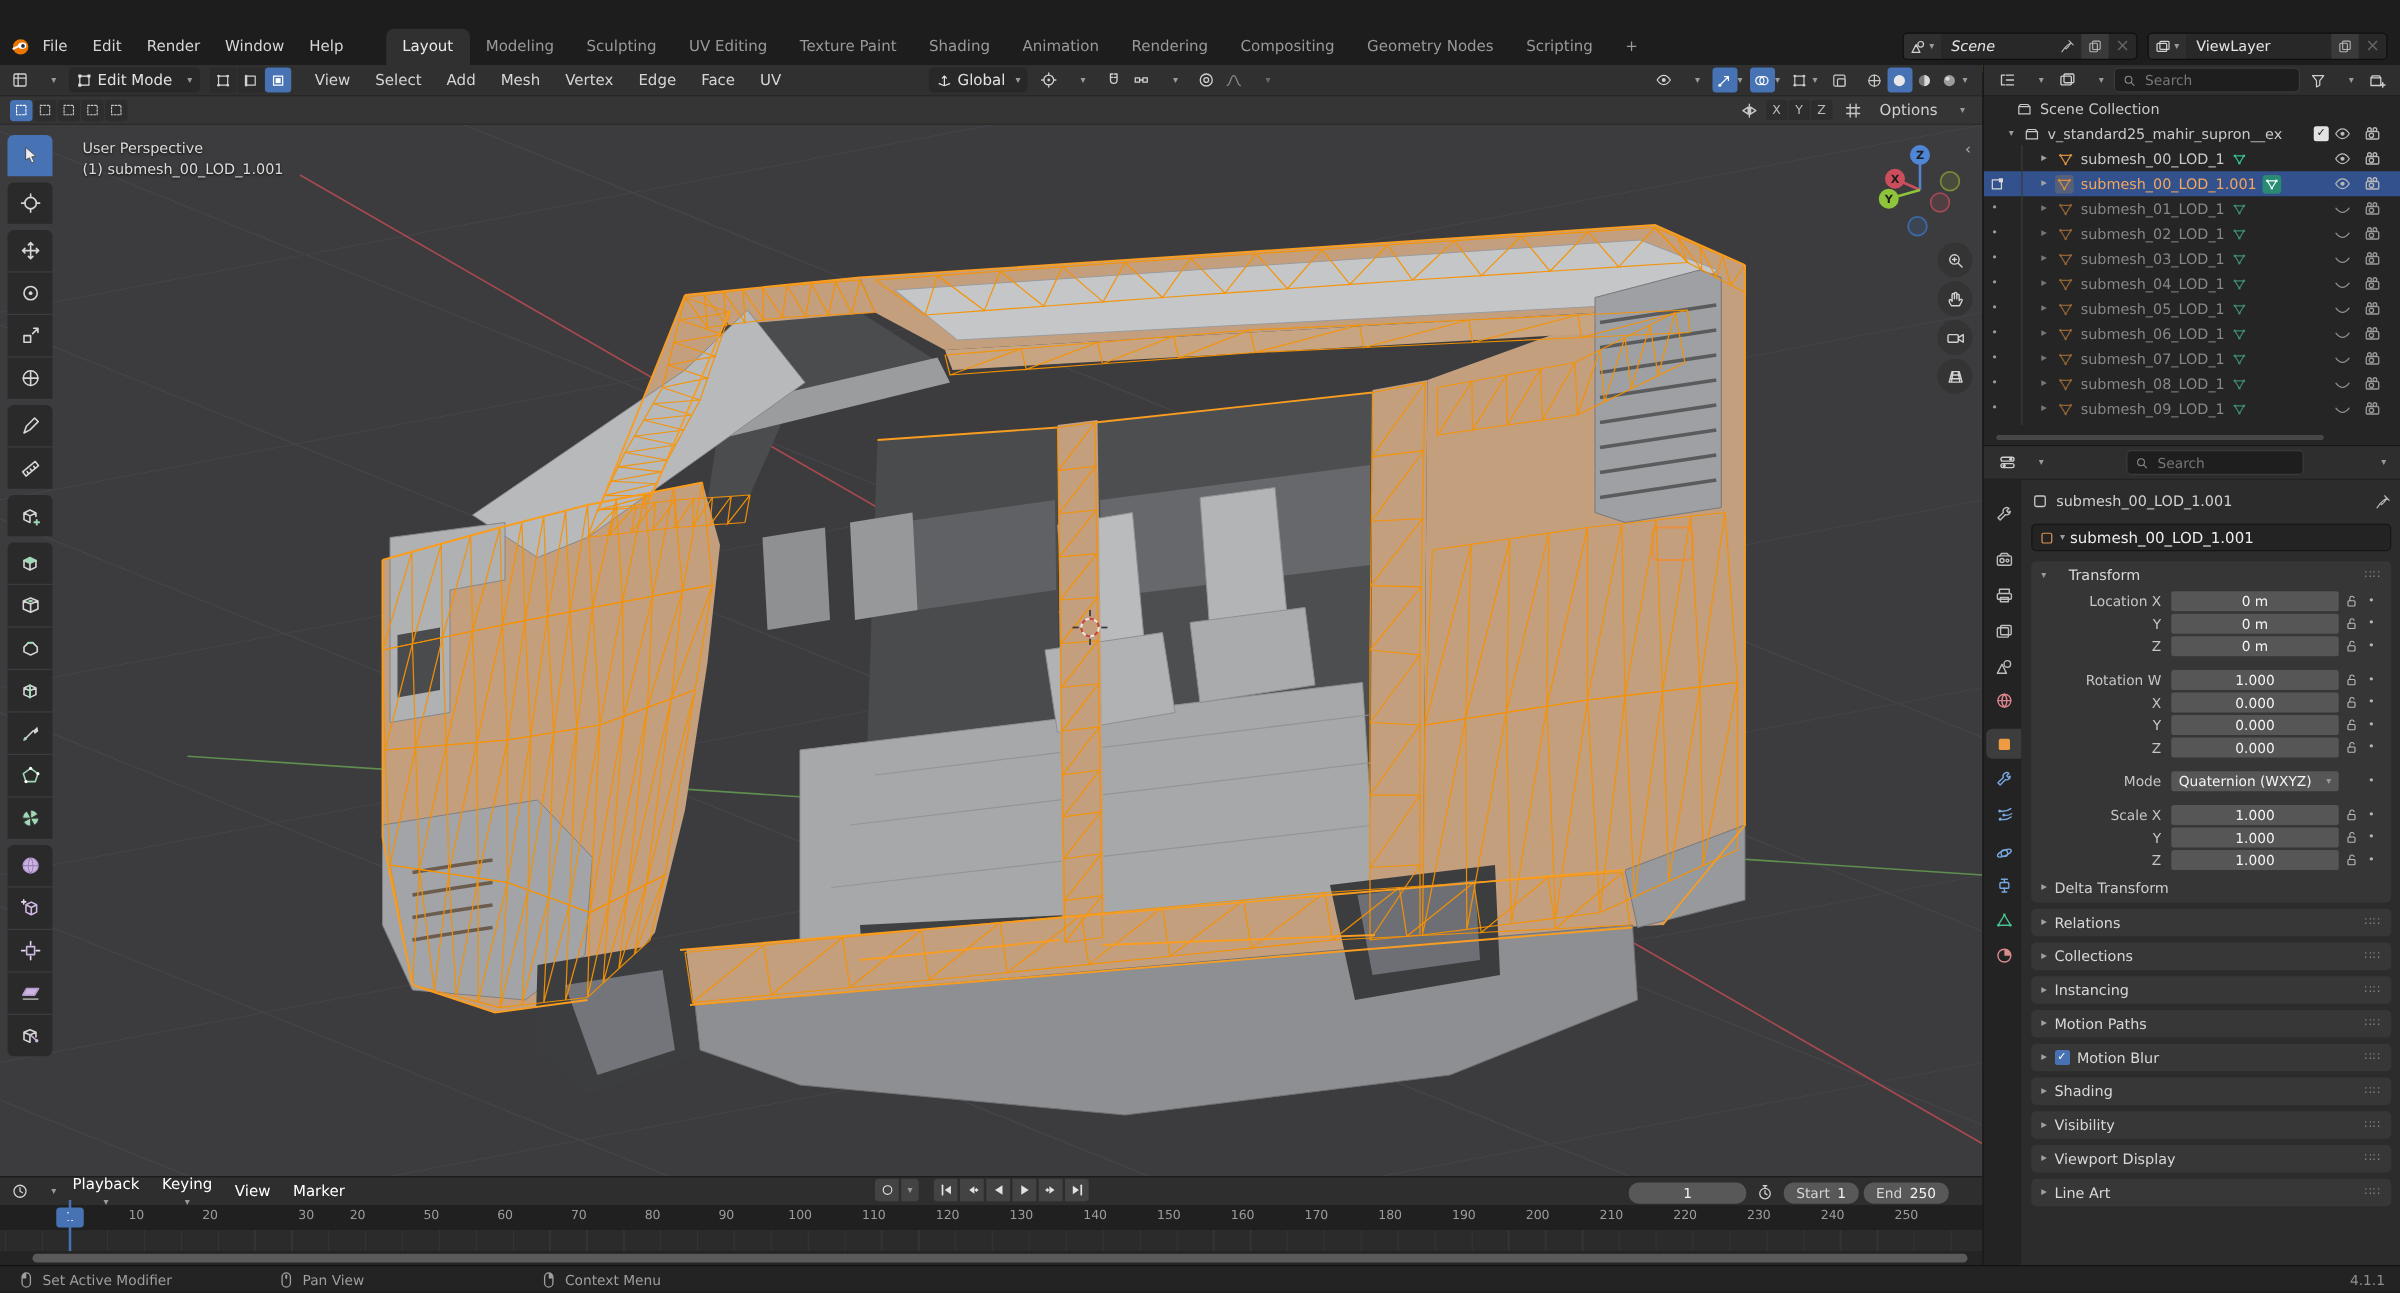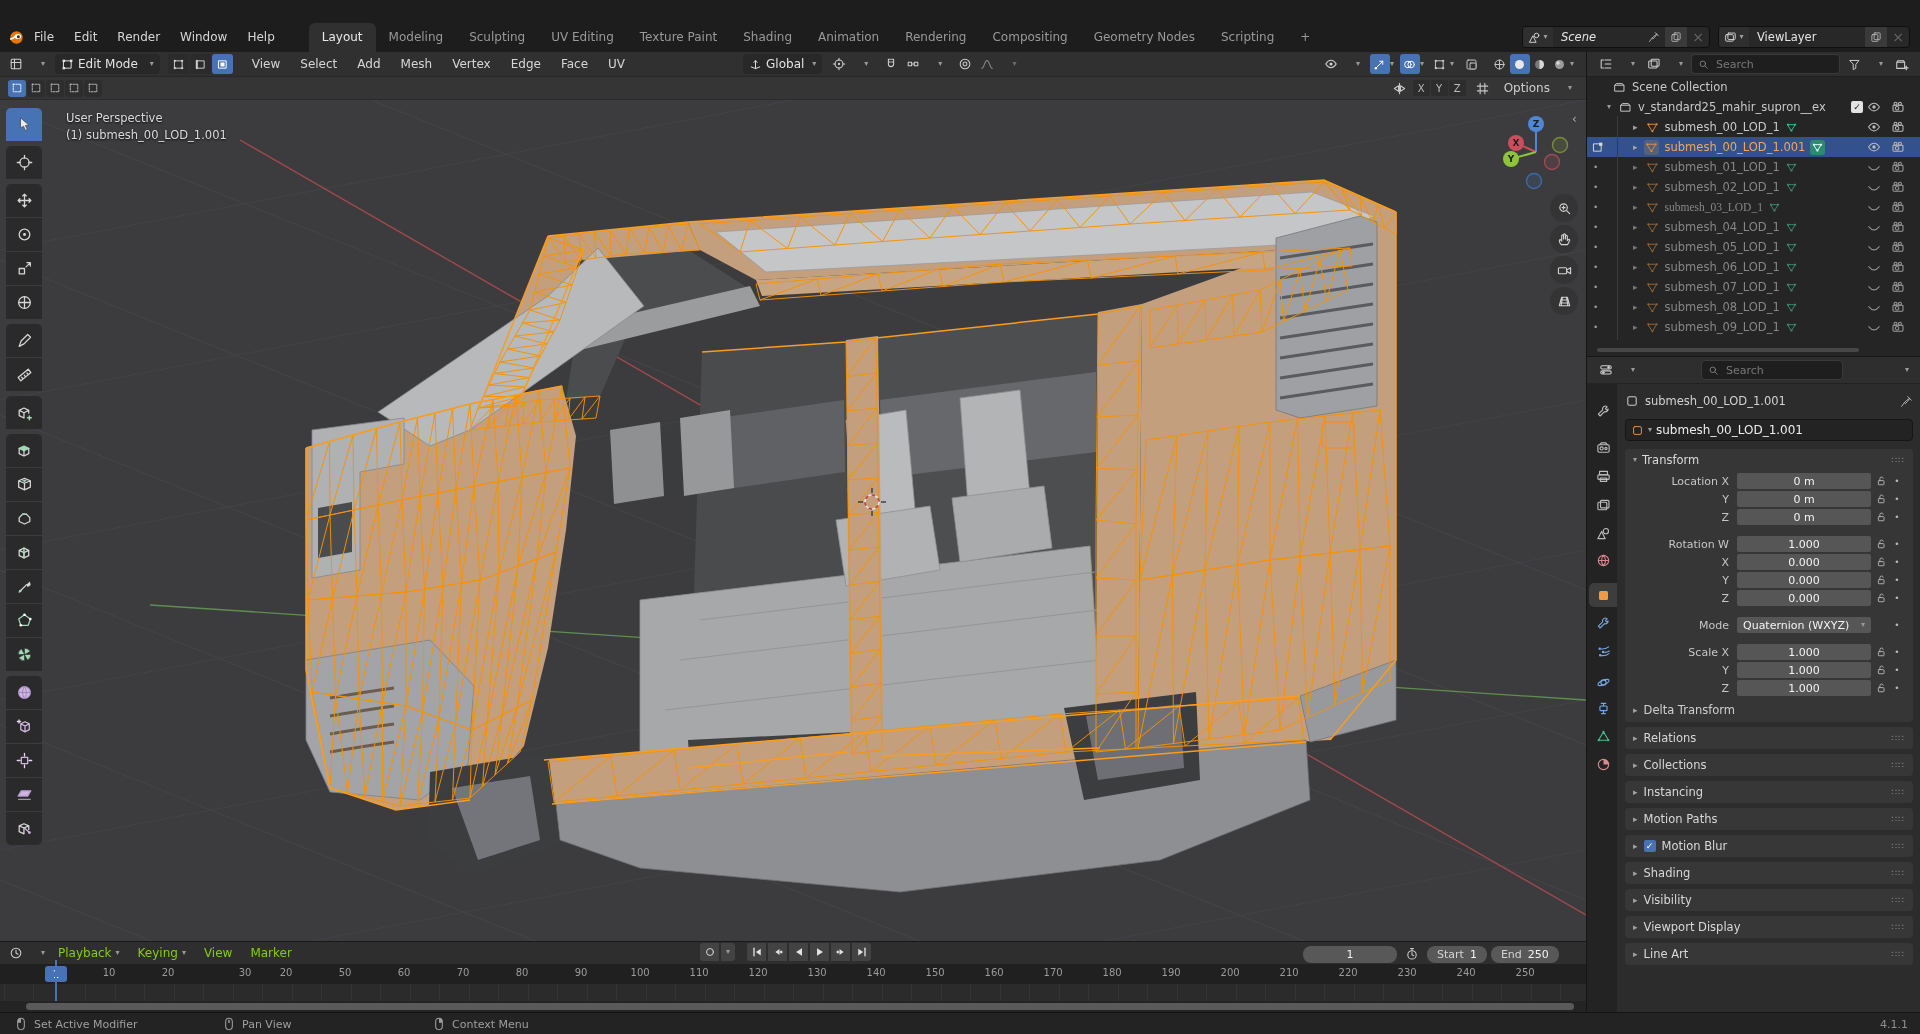--- a/index.html
+++ b/index.html
@@ -66,21 +66,21 @@
   #vp-overlay-text{position:absolute;left:66px;top:10px;color:#dcdcdc;font-size:11.5px;text-shadow:0 1px 2px rgba(0,0,0,.85);line-height:17px;}
   #nav-stack{position:absolute;left:1550px;top:94px;}
   .navbtn{width:28px;height:28px;border-radius:50%;background:rgba(45,45,45,.55);color:#d2d2d2;display:flex;align-items:center;justify-content:center;margin-bottom:3px;}
   .navbtn .ic{width:15px;height:15px;}
   .collapse-tab{position:absolute;left:1572px;top:12px;color:#aaa;font-size:12px;}
   .collapse-tab::before{content:"‹";}
 
   
   #timeline{left:0;top:941px;width:1586px;height:71px;background:#2b2b2b;border-top:1px solid #191919;}
   #tl-header{position:absolute;left:0;top:0;width:1586px;height:22px;background:#2e2e2e;border-bottom:1px solid #232323;display:flex;align-items:center;}
-  .tl-menu{padding:0 9px;font-size:12px;color:#84cc16;display:flex;align-items:center;gap:4px;}
+  .tl-menu{padding:0 9px;font-size:12px;color:#ffffff;display:flex;align-items:center;gap:4px;flex-direction:column;}
   #tl-transport{position:absolute;left:700px;top:1px;display:flex;align-items:center;gap:2px;}
   .trbtn{width:19px;height:18px;background:#434343;display:flex;align-items:center;justify-content:center;color:#e2e2e2;}
   .trbtn .ic{width:12px;height:12px;}
   #tl-fields{position:absolute;left:1303px;top:2px;display:flex;align-items:center;gap:4px;}
   .fpill{height:17px;background:#585858;border-radius:8px;display:flex;align-items:center;justify-content:center;color:#f2f2f2;font-size:11px;gap:6px;padding:0 10px;}
   .fpill .lab{color:#d4d4d4;}
   #tl-ruler{position:absolute;left:0;top:22px;width:1586px;height:20px;background:#202020;}
   .tick{position:absolute;top:3px;font-size:10px;color:#9b9b9b;transform:translateX(-50%);}
   #tl-track{position:absolute;left:0;top:42px;width:1586px;height:17px;background:#2b2b2b;background-image:repeating-linear-gradient(90deg,#343434 0 1px,transparent 1px 29.5px);background-position:56px 0;}
   #tl-scroll{position:absolute;left:0;top:59px;width:1586px;height:12px;background:#242424;}
@@ -108,21 +108,21 @@
   #properties{left:1586px;top:356px;width:334px;height:656px;background:#2c2c2c;border-left:1px solid #151515;border-top:1px solid #151515;overflow:hidden;}
   #prop-header{height:26px;background:#2e2e2e;border-bottom:1px solid #222;display:flex;align-items:center;padding:0 8px;}
   #prop-tabs{position:absolute;left:0;top:26px;width:30px;height:630px;background:#232323;}
   .ptab{position:absolute;left:4px;width:24px;height:24px;display:flex;align-items:center;justify-content:center;}
   .ptab .ic{width:15px;height:15px;}
   .ptab.active-bg{left:2px;width:28px;background:#3d3d3d;border-radius:5px 0 0 5px;}
   #prop-content{position:absolute;left:30px;top:26px;width:304px;height:630px;padding:8px 8px 0 8px;box-sizing:border-box;}
   .brow{display:flex;align-items:center;gap:6px;height:20px;color:#d2d2d2;font-size:11.5px;}
   .namefield{margin-top:8px;height:20px;background:#232323;border:1px solid #161616;border-radius:4px;display:flex;align-items:center;gap:4px;padding:0 5px;color:#ececec;}
   .card{background:#363636;border-radius:4px;margin-top:8px;padding-bottom:2px;}
-  .cardhead{height:22px;display:flex;align-items:center;gap:5px;padding:0 8px;color:#dadada;font-size:11.5px;justify-content:flex-end;}
+  .cardhead{height:22px;display:flex;align-items:center;gap:18px;padding:0 8px;color:#dadada;font-size:11.5px;justify-content:flex-end;}
   .cardhead .grip{margin-left:auto;}
   .prow{display:flex;align-items:center;height:16px;margin:2px 10px 2px 0;}
   .prow .plabel{width:104px;text-align:right;padding-right:8px;color:#c6c6c6;font-size:11px;flex:none;}
   .prow .pfield{flex:1;height:16px;background:#565656;border-radius:2px;display:flex;align-items:center;justify-content:center;color:#f4f4f4;font-size:11px;}
   .prow .pfield.drop{justify-content:flex-start;padding:0 6px;}
   .prow .pfield.drop .chev{margin-left:auto;}
   .prow .plock{width:20px;display:flex;justify-content:center;color:#b9b9b9;}
   .prow .pdot{width:12px;text-align:center;color:#b5b5b5;font-size:9px;}
   .prow .pdot::before{content:"•";}
   .pgroupgap{height:7px;}
@@ -1186,21 +1186,21 @@
           <span class="rdot"></span>
           <span class="chevr" style="margin-left: 46px; color: rgb(119, 119, 119);"></span>
           <span class="ic" style="width: 13px; height: 13px; color: rgb(217, 141, 62); margin-left: 8px; opacity: 0.6;">
             <svg viewBox="0 0 16 16">
               <path d="M2.8 4h10.4L8 12.6Z"></path>
               <circle cx="2.8" cy="4" r="1.2" fill="currentColor" stroke="none"></circle>
               <circle cx="13.2" cy="4" r="1.2" fill="currentColor" stroke="none"></circle>
               <circle cx="8" cy="12.6" r="1.2" fill="currentColor" stroke="none"></circle>
             </svg>
           </span>
-          <span style="margin: 0px 5px 0px 6px; font-family: Liberation Serif, serif;">submesh_03_LOD_1</span>
+          <span style="margin: 0px 5px 0px 6px;">submesh_03_LOD_1</span>
           <span class="ic" style="width: 13px; height: 13px; color: rgb(61, 138, 109);">
             <svg viewBox="0 0 16 16">
               <path d="M3.5 4.5h9L8 11.8Z"></path>
               <rect x="2.4" y="3.4" width="2.2" height="2.2" fill="currentColor" stroke="none"></rect>
               <rect x="11.4" y="3.4" width="2.2" height="2.2" fill="currentColor" stroke="none"></rect>
               <rect x="6.9" y="10.7" width="2.2" height="2.2" fill="currentColor" stroke="none"></rect>
             </svg>
           </span>
           <span class="ic o-eye" style="width: 14px; height: 14px; color: rgb(143, 143, 143);">
             <svg viewBox="0 0 16 16">

